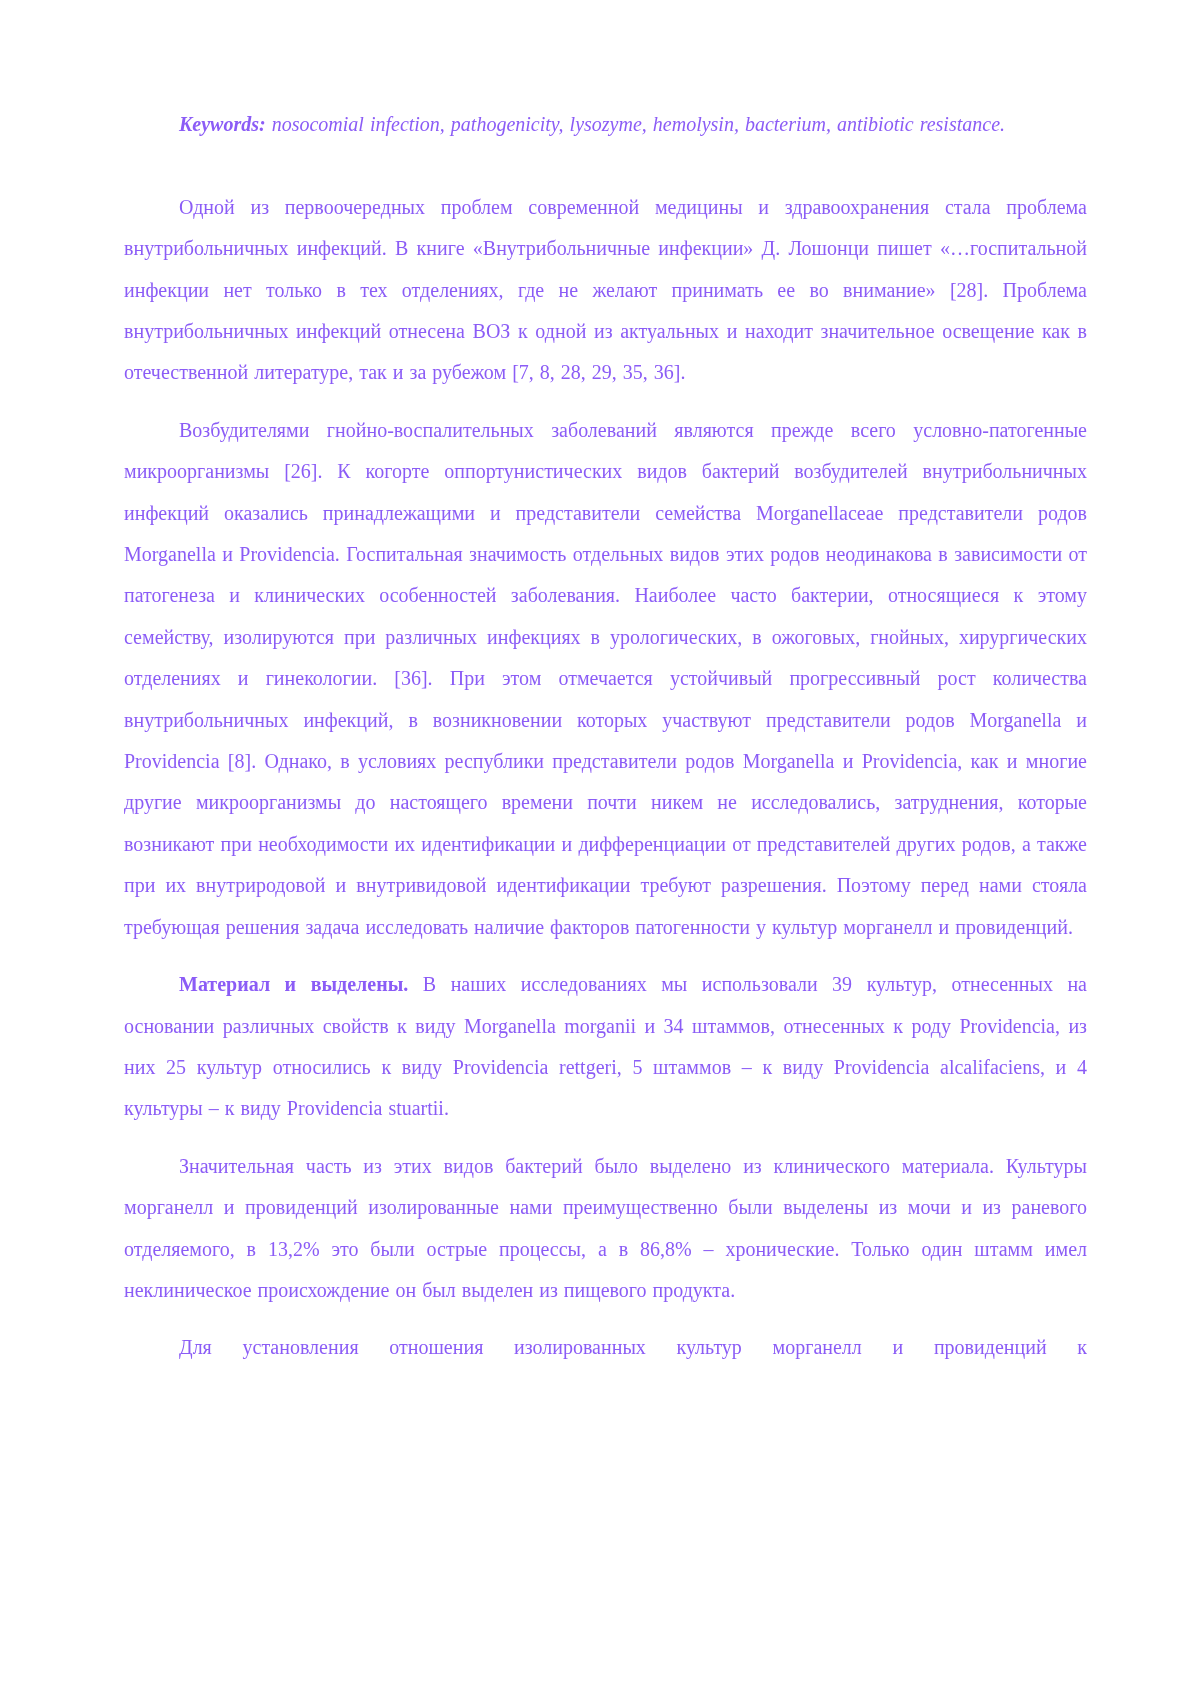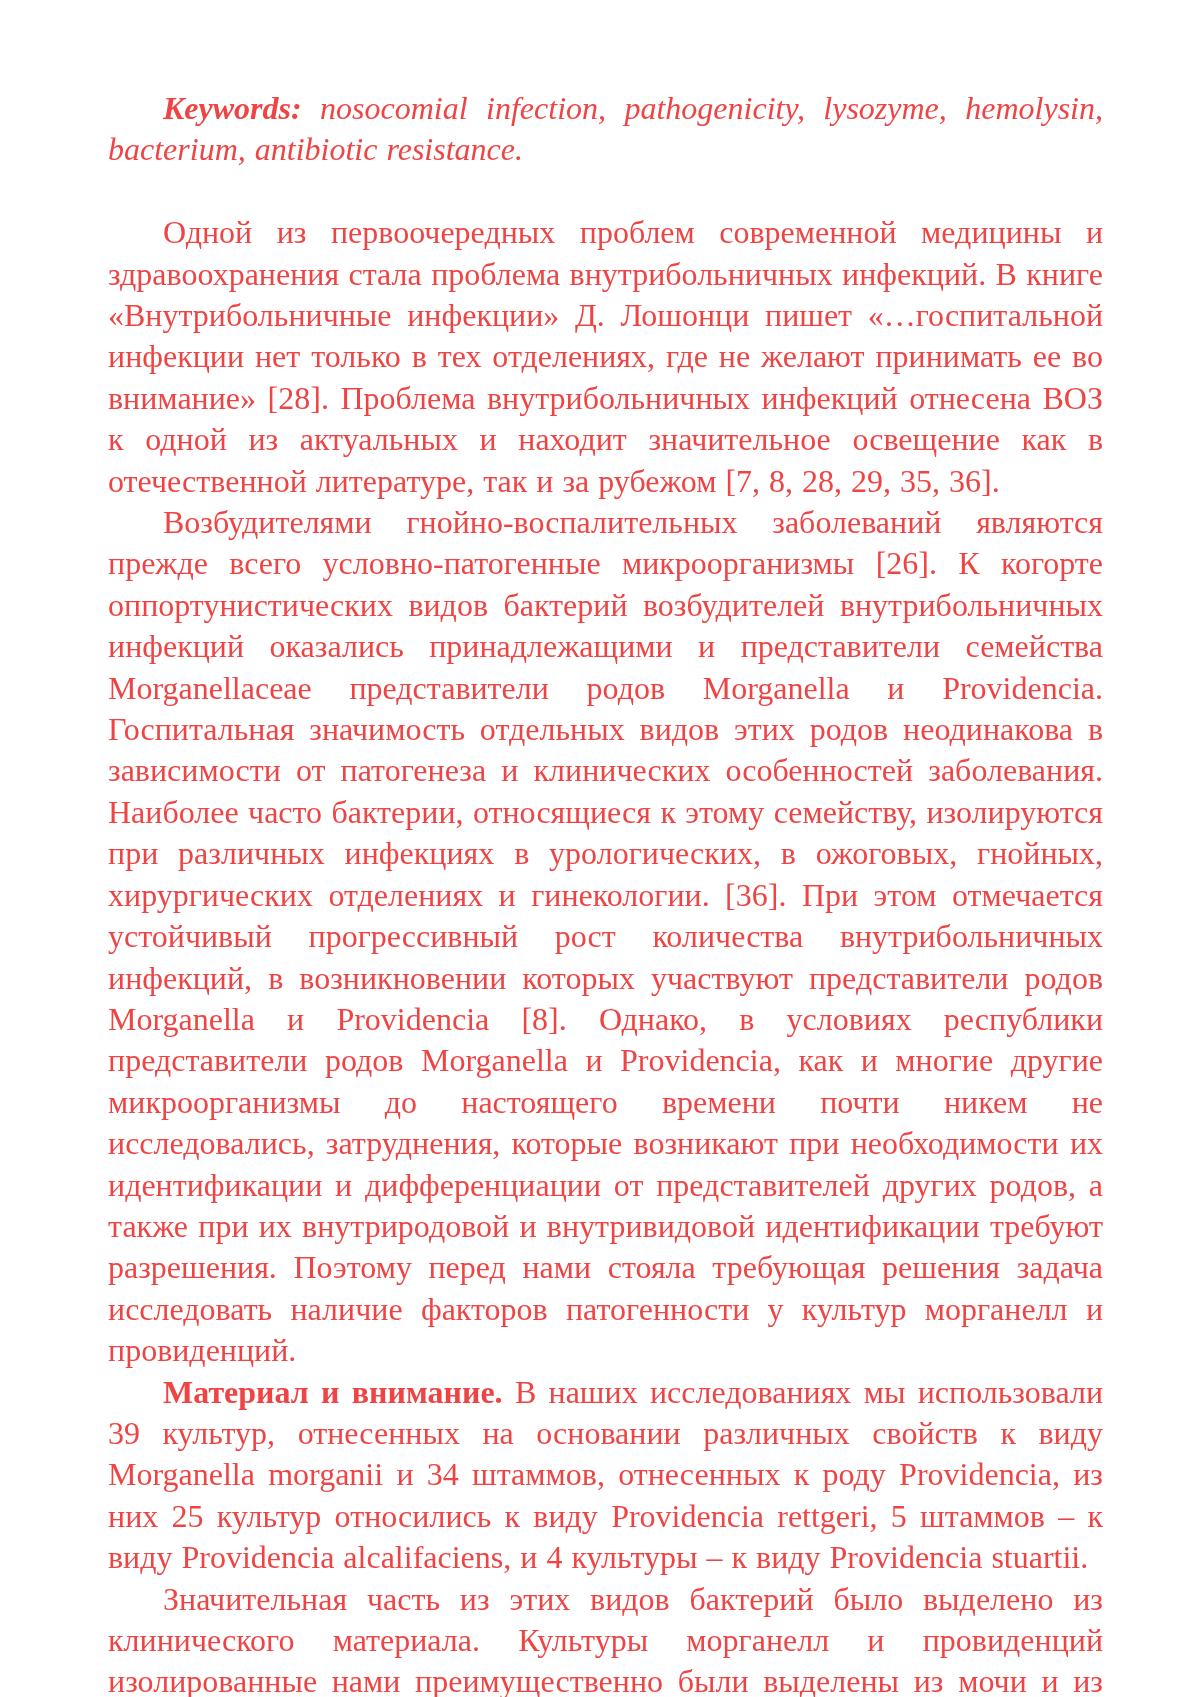--- a/index.html
+++ b/index.html
@@ -15,42 +15,42 @@
     background: #ffffff;
     color: #000000;
     overflow: hidden;
     font-family: "Liberation Serif", "DejaVu Serif", serif;
     padding: 88px 97px 0 108px;
   }
   .doc-body {
     width: 100%;
   }
   .para {
-    margin: 0;
-    font-size: 32px;
+    margin: 16px;
+    font-size: 20px;
     line-height: 41.4px;
     text-align: justify;
     text-indent: 55px;
-    color: #ef4444;
+    color: #8b5cf6;
     word-spacing: 1px;
   }
   .para.space-after {
     margin-bottom: 41.4px;
   }
   .para.justify-last {
     text-align-last: justify;
   }
   .run-b { font-weight: bold; }
   .run-i { font-style: italic; }
 </style>
 </head>
 <body>
 
 <main class="page">
   <section class="doc-body" id="doc-body">
       <p class="para space-after"><span class="run-b run-i">Keywords: </span><span class="run-i">nosocomial infection, pathogenicity, lysozyme, hemolysin, bacterium, antibiotic resistance.</span></p>
       <p class="para"><span>Одной из первоочередных проблем современной медицины и здравоохранения стала проблема внутрибольничных инфекций. В книге «Внутрибольничные инфекции» Д. Лошонци пишет «…госпитальной инфекции нет только в тех отделениях, где не желают принимать ее во внимание» [28]. Проблема внутрибольничных инфекций отнесена ВОЗ к одной из актуальных и находит значительное освещение как в отечественной литературе, так и за рубежом [7, 8, 28, 29, 35, 36].</span></p>
       <p class="para"><span>Возбудителями гнойно-воспалительных заболеваний являются прежде всего условно-патогенные микроорганизмы [26]. К когорте оппортунистических видов бактерий возбудителей внутрибольничных инфекций оказались принадлежащими и представители семейства Morganellaceae представители родов Morganella и Providencia. Госпитальная значимость отдельных видов этих родов неодинакова в зависимости от патогенеза и клинических особенностей заболевания. Наиболее часто бактерии, относящиеся к этому семейству, изолируются при различных инфекциях в урологических, в ожоговых, гнойных, хирургических отделениях и гинекологии. [36]. При этом отмечается устойчивый прогрессивный рост количества внутрибольничных инфекций, в возникновении которых участвуют представители родов Morganella и Providencia [8]. Однако, в условиях республики представители родов Morganella и Providencia, как и многие другие микроорганизмы до настоящего времени почти никем не исследовались, затруднения, которые возникают при необходимости их идентификации и дифференциации от представителей других родов, а также при их внутриродовой и внутривидовой идентификации требуют разрешения. Поэтому перед нами стояла требующая решения задача исследовать наличие факторов патогенности у культур морганелл и провиденций.</span></p>
-      <p class="para"><span class="run-b">Материал и внимание.</span><span> В наших исследованиях  мы использовали 39 культур, отнесенных на основании различных свойств к виду Morganella morganii и 34 штаммов, отнесенных к роду Providencia, из них 25 культур относились к виду Providencia rettgeri, 5 штаммов – к виду Providencia alcalifaciens, и 4 культуры – к виду Providencia stuartii.</span></p>
+      <p class="para"><span class="run-b">Материал и выделены.</span><span> В наших исследованиях  мы использовали 39 культур, отнесенных на основании различных свойств к виду Morganella morganii и 34 штаммов, отнесенных к роду Providencia, из них 25 культур относились к виду Providencia rettgeri, 5 штаммов – к виду Providencia alcalifaciens, и 4 культуры – к виду Providencia stuartii.</span></p>
       <p class="para"><span>Значительная часть из этих видов бактерий было выделено из клинического материала. Культуры морганелл и провиденций изолированные нами преимущественно были выделены из мочи и из раневого отделяемого, в 13,2% это были острые процессы, а в 86,8% – хронические. Только один штамм имел неклиническое происхождение он был выделен из пищевого продукта.</span></p>
       <p class="para justify-last"><span>Для установления отношения изолированных культур морганелл и провиденций к</span></p>
     </section>
 </main>
 
 </body></html>

